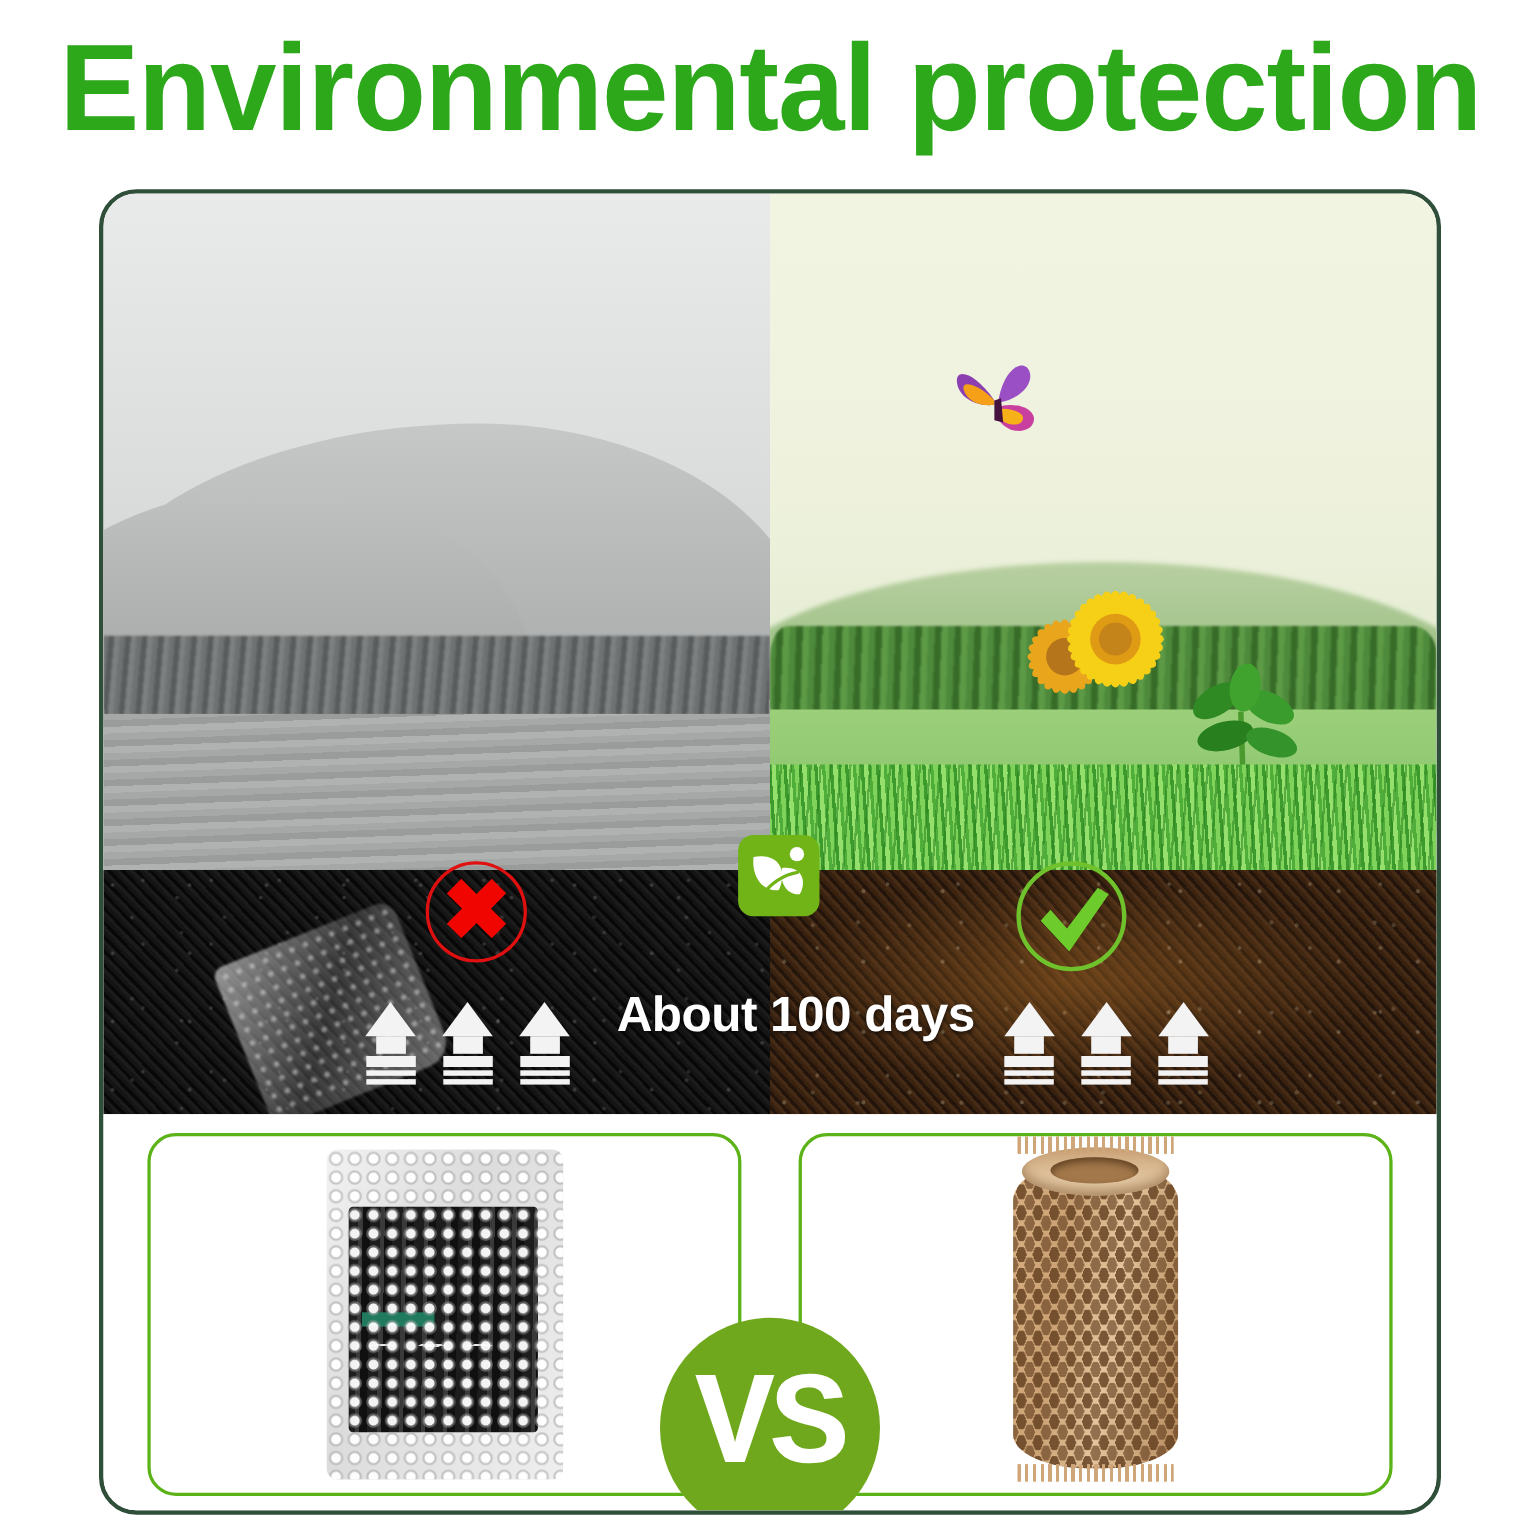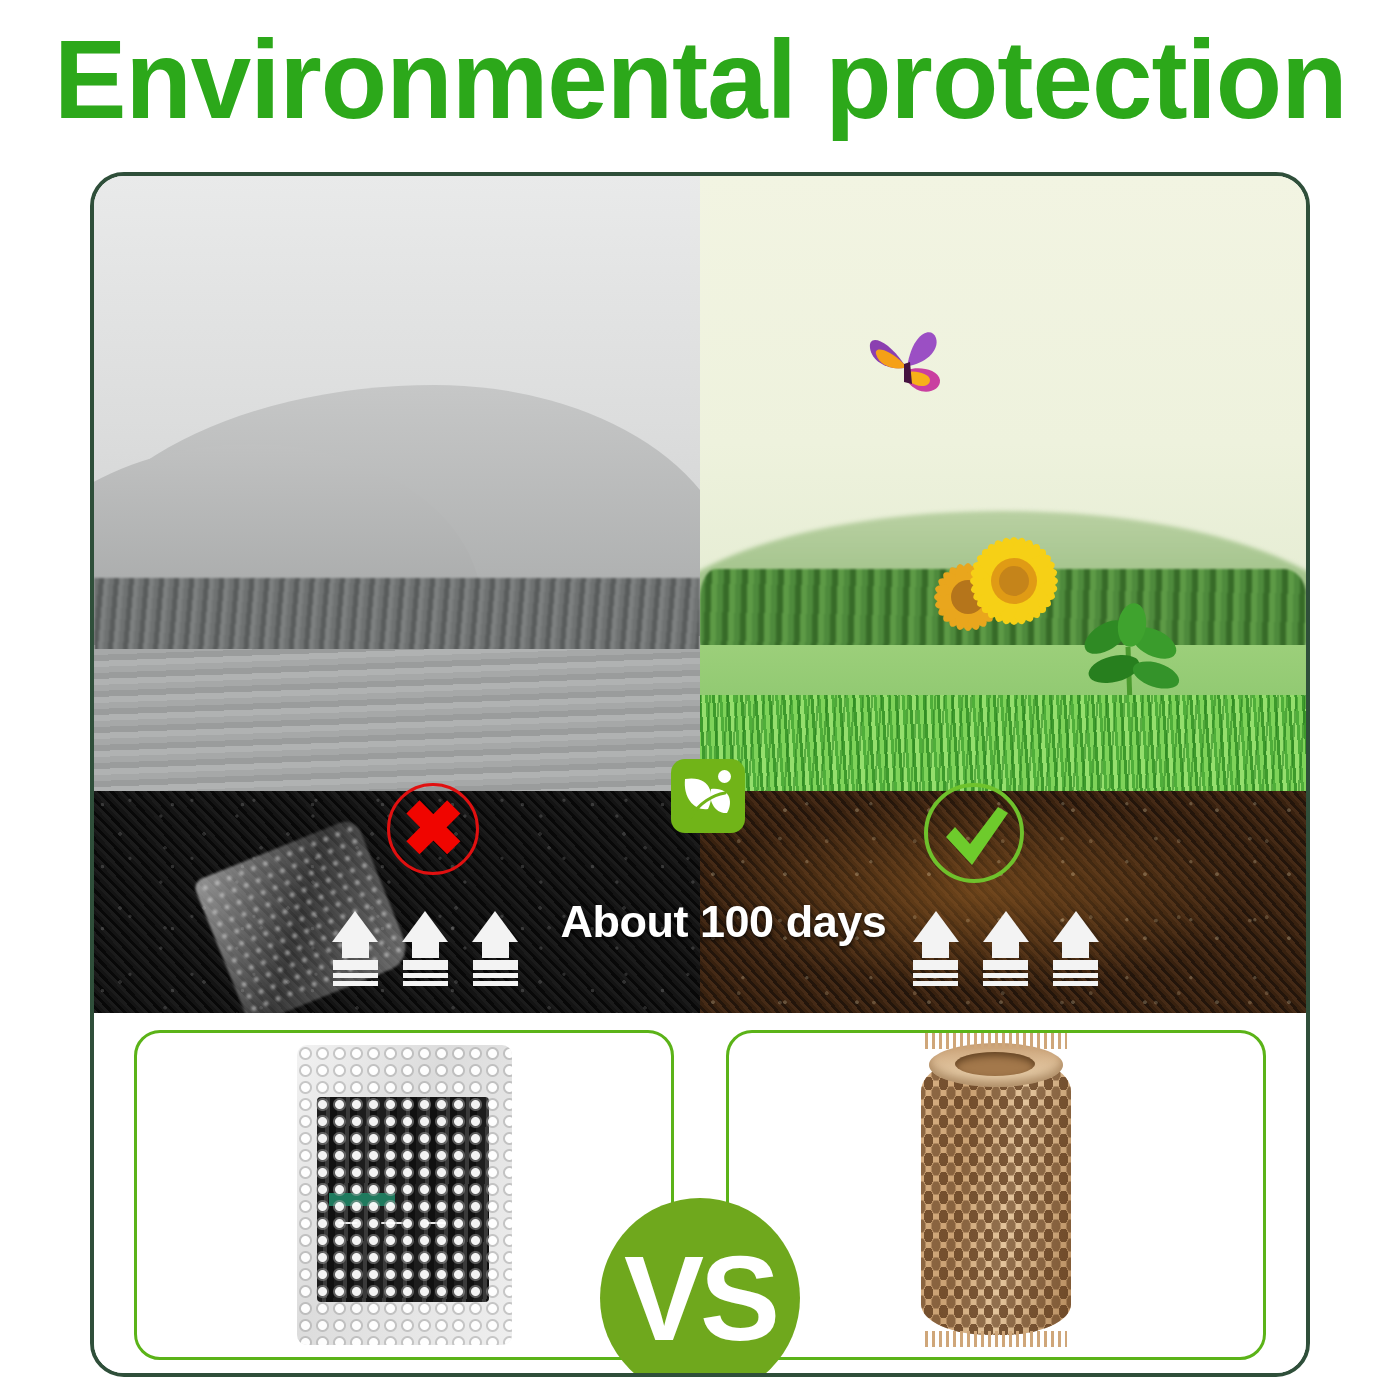--- a/index.html
+++ b/index.html
@@ -279,21 +279,21 @@
   
   .vs-badge{
     position:absolute; left:50%; top:1022px;
     transform: translateX(-50%);
     width:200px; height:200px; border-radius:50%;
     background:#6fa81d;
     display:flex; align-items:center; justify-content:center;
     z-index:9;
   }
   .vs-badge span{
-    color:#fff; font-family:Liberation Sans, sans-serif;
+    color:#fff; font-family:Liberation Mono, monospace;
     font-weight:700; font-size:120px; line-height:1;
     letter-spacing:-4px;
   }
 </style>
 </head>
 <body>
 
 <div class="title-bar">
   <div class="title-text">Environmental protection</div>
 </div>

